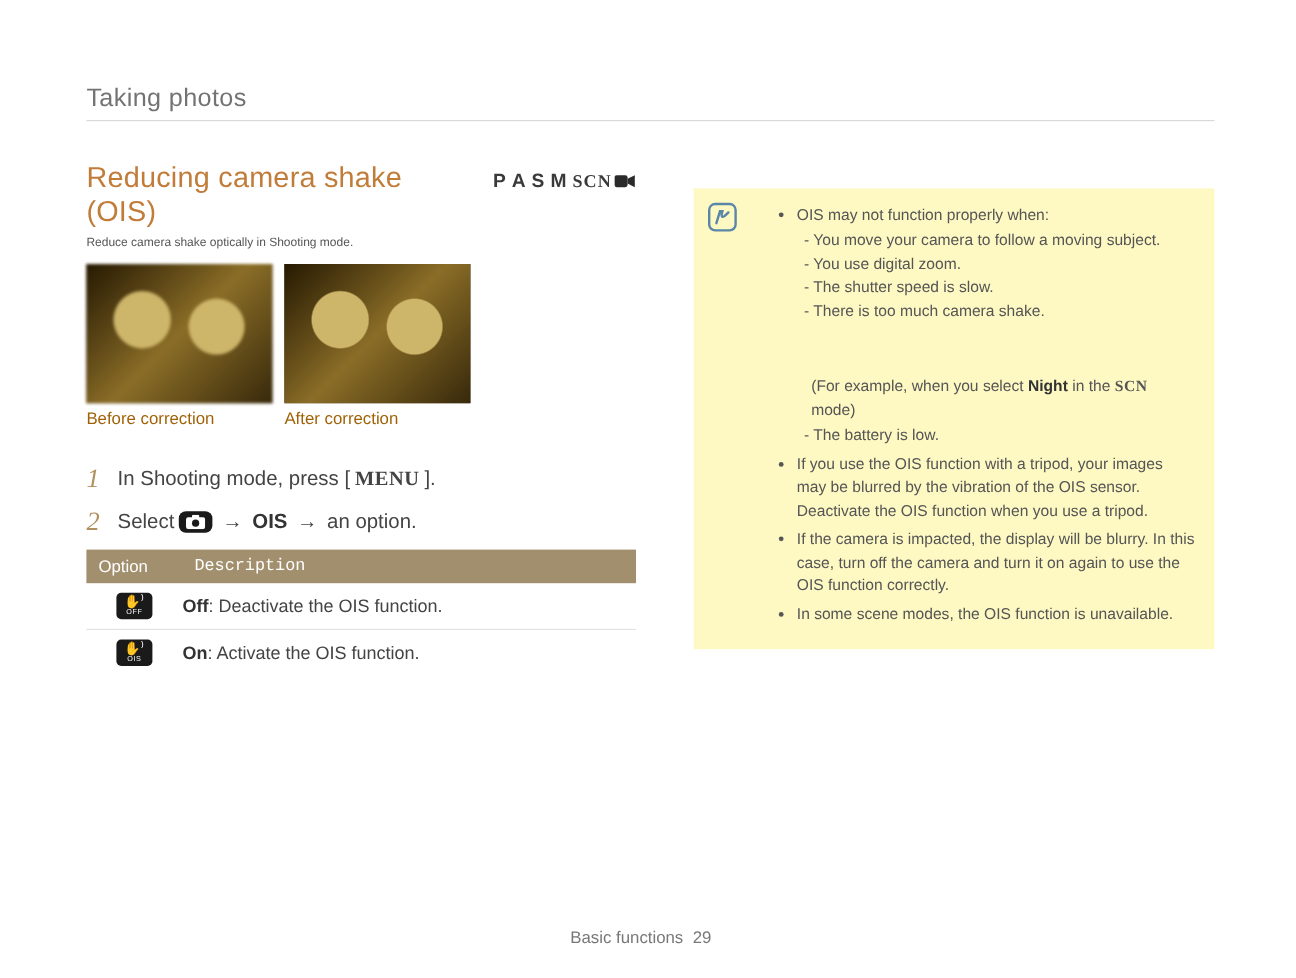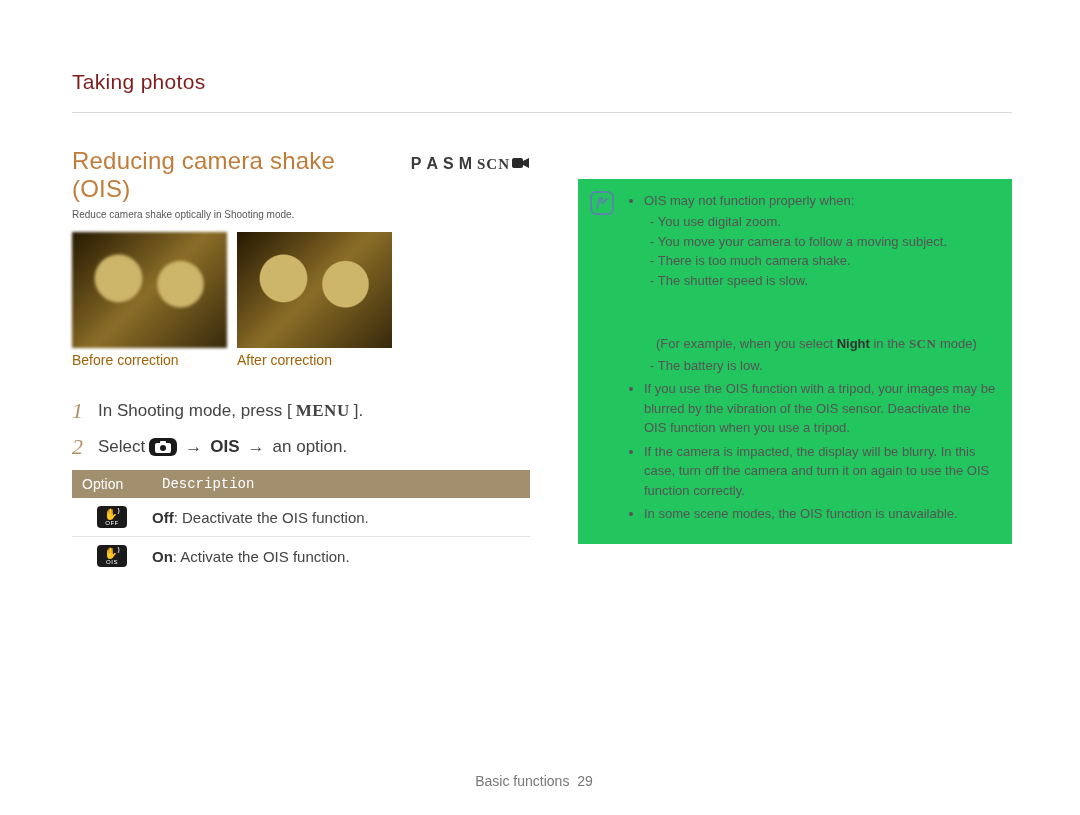--- a/index.html
+++ b/index.html
@@ -10,23 +10,23 @@
     font-family: Arial, Helvetica, sans-serif;
     color: #4a4a4a;
     position: relative;
   }
   .page {
     padding: 70px 68px 40px 72px;
   }
   .breadcrumb {
     font-size: 21px;
     font-weight: 300;
-    color: #7f1d1d;
+    color: #737373;
     letter-spacing: 0.3px;
-    margin-bottom: 18px;
+    margin-bottom: 6px;
   }
   .hr {
     border: none;
     border-top: 1px solid #d9d9d9;
     margin-bottom: 34px;
   }
   .columns {
     display: flex;
     gap: 48px;
     align-items: center;
@@ -166,22 +166,22 @@
     align-items:center;
     justify-content:center;
     line-height:1;
   }
   .ois-glyph .hand { font-size:11px; }
   .ois-glyph .sub { font-size:6px; letter-spacing:0.5px; }
   .opt-desc { flex:1; font-size:15px; color:#444; }
   .opt-desc .lead { font-weight:bold; color:#333; }
 
   .note-box {
-    background: #22c55e;
-    padding: 12px 16px 16px 50px;
+    background: #fef9c3;
+    padding: 12px 16px 16px 70px;
     position: relative;
     font-size: 13px;
     color: #555;
     line-height: 1.5;
   }
   .note-icon {
     position: absolute;
     left: 12px;
     top: 12px;
     width: 24px;
@@ -315,24 +315,24 @@
       <div class="note-box">
         <div class="note-icon">
           <svg width="14" height="14" viewBox="0 0 14 14">
               <path d="M2 12 L5 2 L7 2 Q4.5 11 12 3" stroke="#5a86a8" stroke-width="2" fill="none" stroke-linecap="round"></path>
             </svg>
         </div>
         <ul class="top">
           <li>
             <span>OIS may not function properly when:</span>
             <ul class="sub">
+              <li>You move your camera to follow a moving subject.</li>
               <li>You use digital zoom.</li>
-              <li>You move your camera to follow a moving subject.</li>
+              <li>The shutter speed is slow.</li>
               <li>There is too much camera shake.</li>
-              <li>The shutter speed is slow.</li>
             </ul>
             <div class="paren">
               <span>(For example, when you select </span><span class="bold">Night</span><span> in the </span><span class="scn-inline">SCN</span><span> mode)</span>
             </div>
             <ul class="sub">
               <li>The battery is low.</li>
             </ul>
           </li>
           <li>If you use the OIS function with a tripod, your images may be blurred by the vibration of the OIS sensor. Deactivate the OIS function when you use a tripod.</li>
           <li>If the camera is impacted, the display will be blurry. In this case, turn off the camera and turn it on again to use the OIS function correctly.</li>

